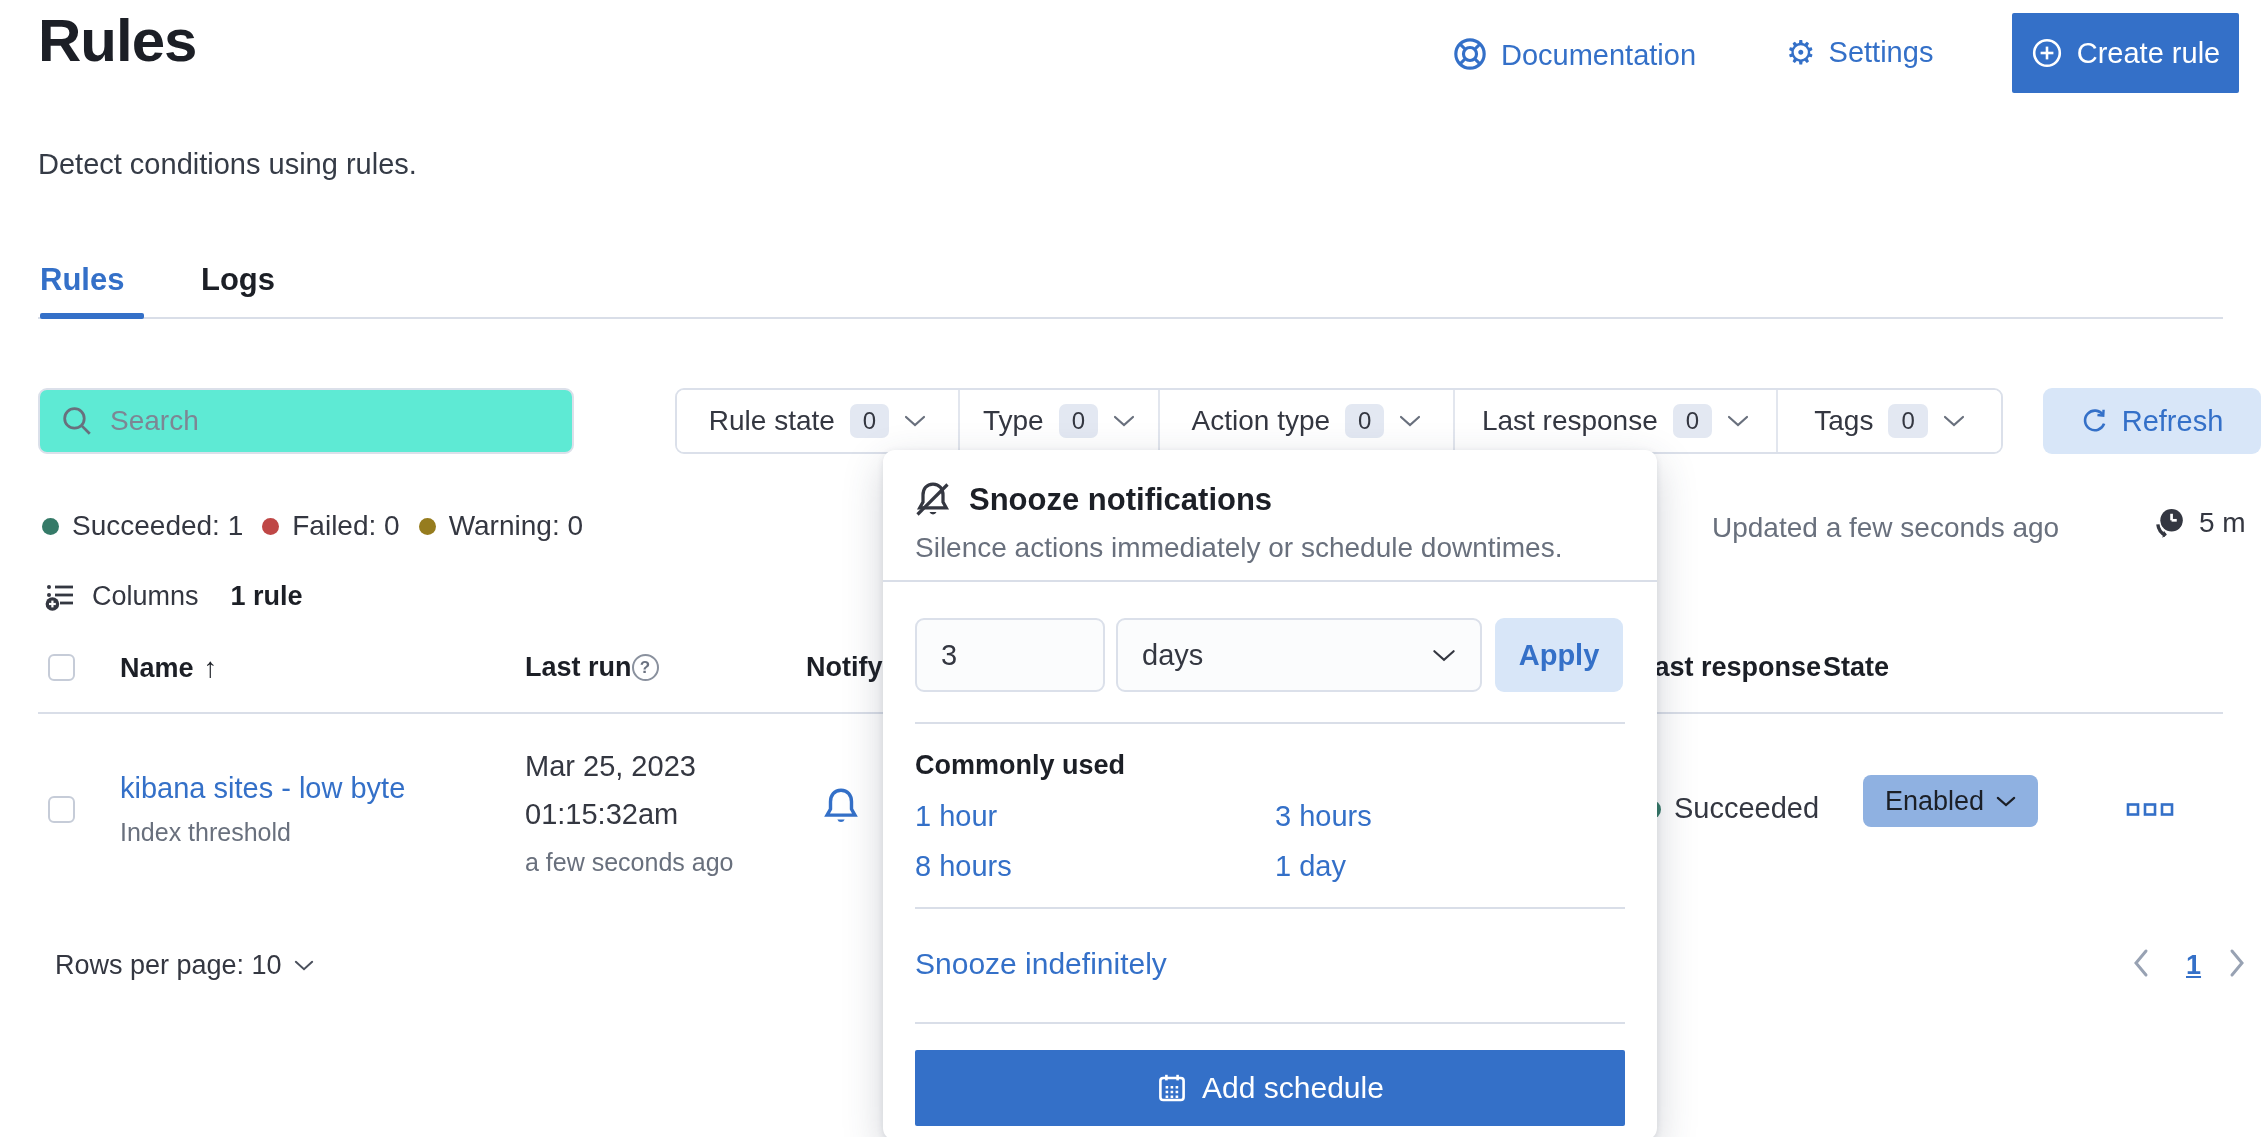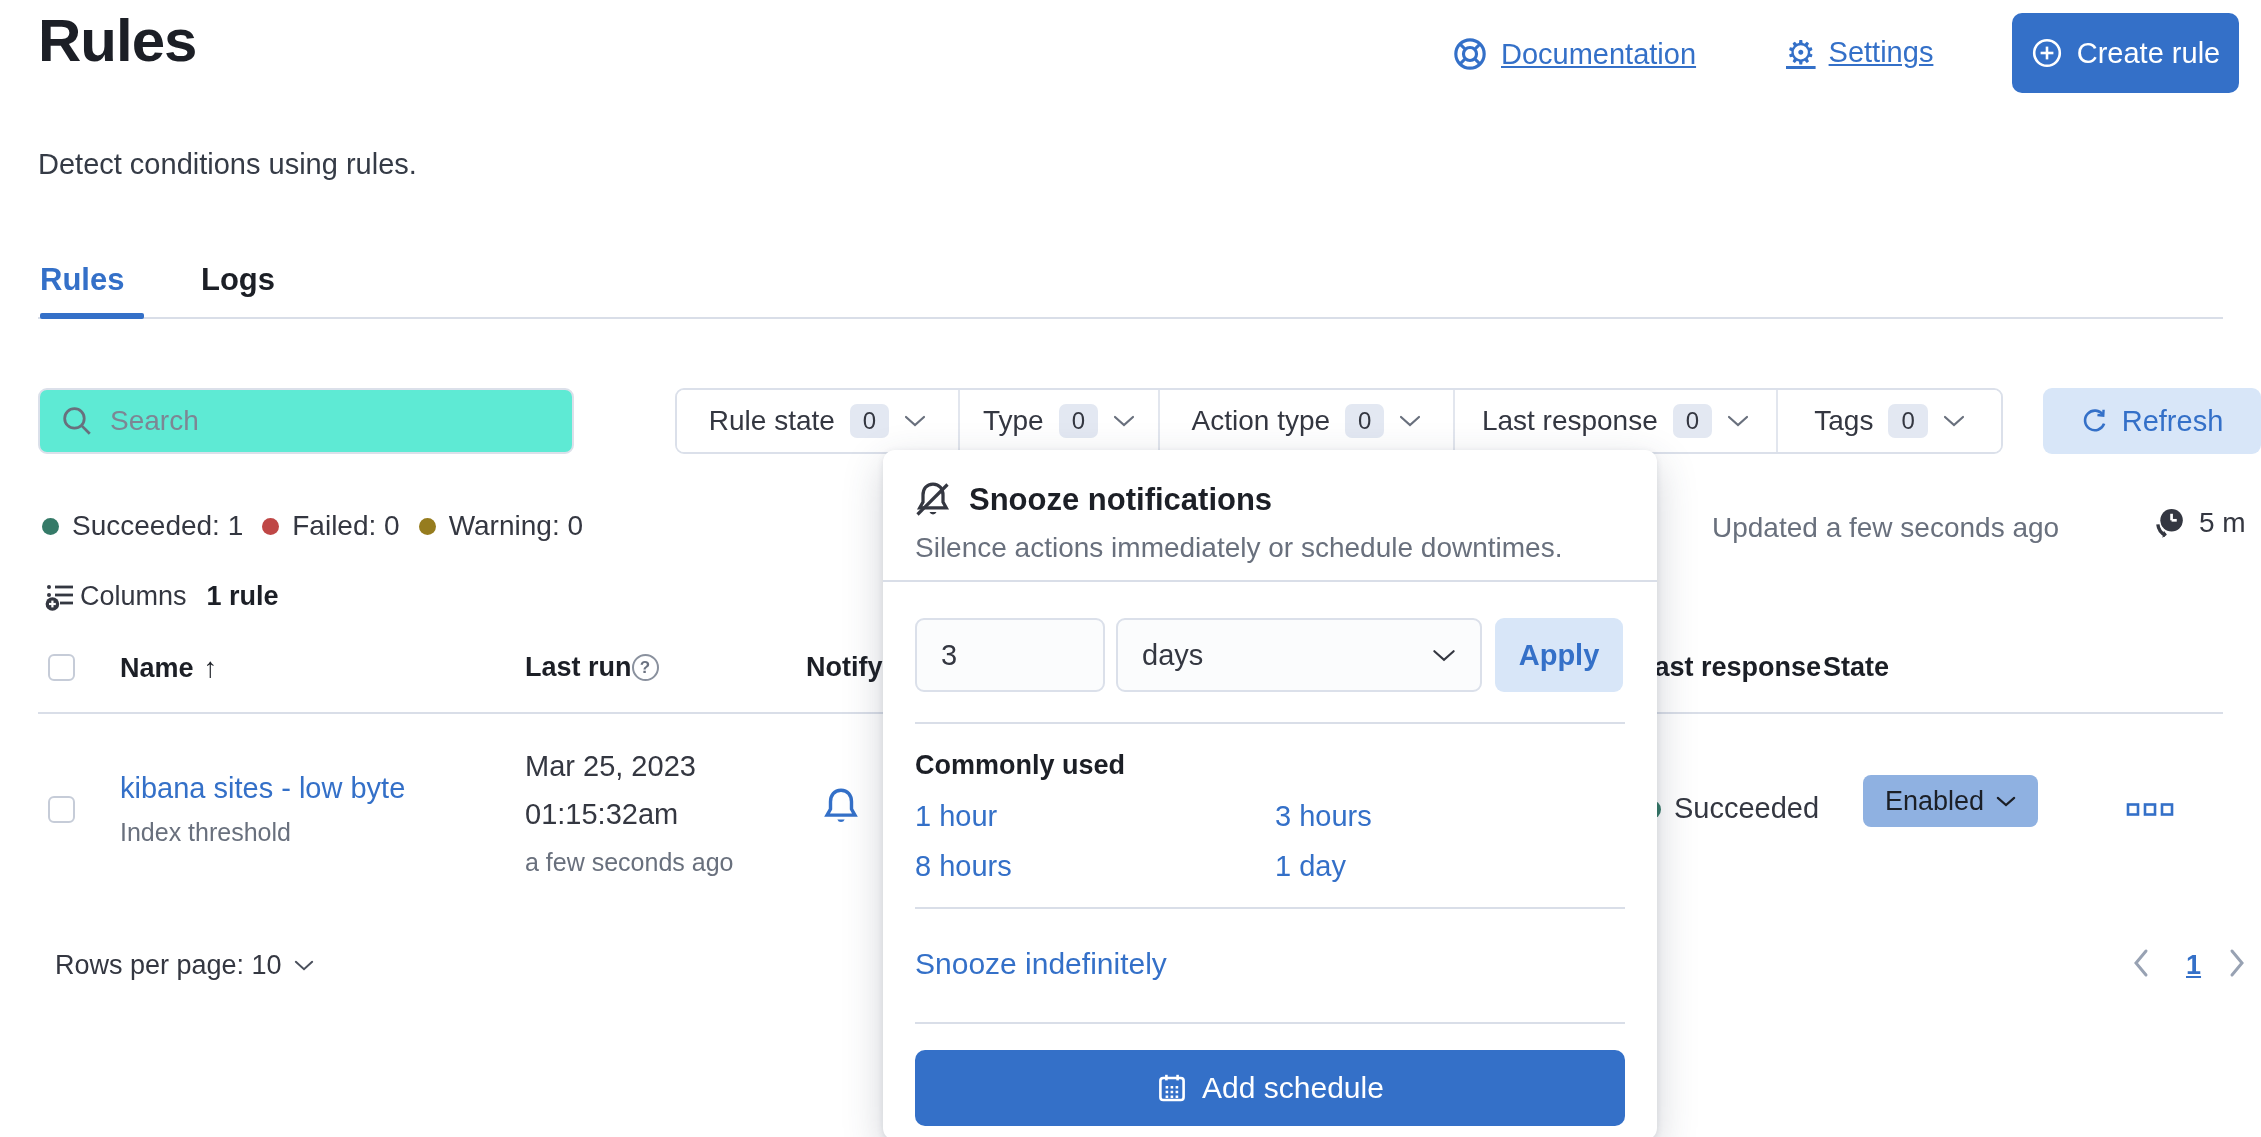--- a/index.html
+++ b/index.html
@@ -7,25 +7,25 @@
   body {
     position:relative; overflow:hidden; background:#fff;
     font-family:"Liberation Sans", sans-serif; color:#343741;
   }
   .abs { position:absolute; }
   .row { display:flex; align-items:center; }
 
   
   .page-title { font-size:60px; font-weight:700; color:#1c1f26; letter-spacing:-1px; }
   .page-subtitle { font-size:29px; color:#353b46; }
-  .hdr-link { display:flex; align-items:center; gap:13px; font-size:29px; color:#3470c8; font-weight:500; cursor:pointer;text-decoration:underline; }
+  .hdr-link { display:flex; align-items:flex-end; gap:13px; font-size:29px; color:#3470c8; font-weight:500; cursor:pointer; }
   .gear-glyph { font-size:33px; line-height:1; color:#3470c8; }
   .btn-fill {
     display:flex; align-items:center; justify-content:center; gap:14px;
-    background:#3470c8; color:#fff; border:none; border-radius:10px;
+    background:#3470c8; color:#fff; border:none; border-radius:2px;
     font-size:29px; font-weight:500; font-family:inherit; cursor:pointer;
   }
 
   
   .tab { font-size:31px; font-weight:700; cursor:pointer; }
   .tab.active { color:#3470c8; }
   .tab.inactive { color:#1c1f26; }
   .tab-underline { background:#3470c8; height:6px; border-radius:2px; }
   .tabs-border { background:#d9dee8; height:2px; }
 
@@ -218,21 +218,21 @@
       <circle cx="8.7" cy="6.8" r="5" fill="#343741"></circle>
       <line x1="8.7" y1="6.8" x2="8.7" y2="3.9" stroke="#fff" stroke-width="1.2"></line>
       <line x1="8.7" y1="6.8" x2="11" y2="6.8" stroke="#fff" stroke-width="1.2"></line>
       <path d="M2.6 8.6 a6.2 6.2 0 0 0 3.4 4.9" fill="none" stroke="#343741" stroke-width="1.5"></path>
       <path d="M4.6 14.6 L6.6 13.2 L5.3 11.4 Z" fill="#343741"></path>
     </svg>
   </span>
   <span class="status-text">5 m</span>
 </div>
 
-<div class="abs row" style="left:44px; top:580px; gap:4px;">
+<div class="abs row" style="left:44px; top:580px; gap:16px;">
   <span style="display:flex;">
     <svg width="32" height="32" viewBox="0 0 16 16">
       <line x1="5.5" y1="3.5" x2="14.5" y2="3.5" stroke="#343741" stroke-width="1.4"></line>
       <line x1="5.5" y1="7.5" x2="14.5" y2="7.5" stroke="#343741" stroke-width="1.4"></line>
       <line x1="8" y1="11.5" x2="14.5" y2="11.5" stroke="#343741" stroke-width="1.4"></line>
       <circle cx="2.5" cy="3.5" r="1" fill="#343741"></circle>
       <circle cx="2.5" cy="7.5" r="1" fill="#343741"></circle>
       <circle cx="4.2" cy="12" r="3.4" fill="#343741"></circle>
       <line x1="4.2" y1="10.3" x2="4.2" y2="13.7" stroke="#fff" stroke-width="1.1"></line>
       <line x1="2.5" y1="12" x2="5.9" y2="12" stroke="#fff" stroke-width="1.1"></line>

